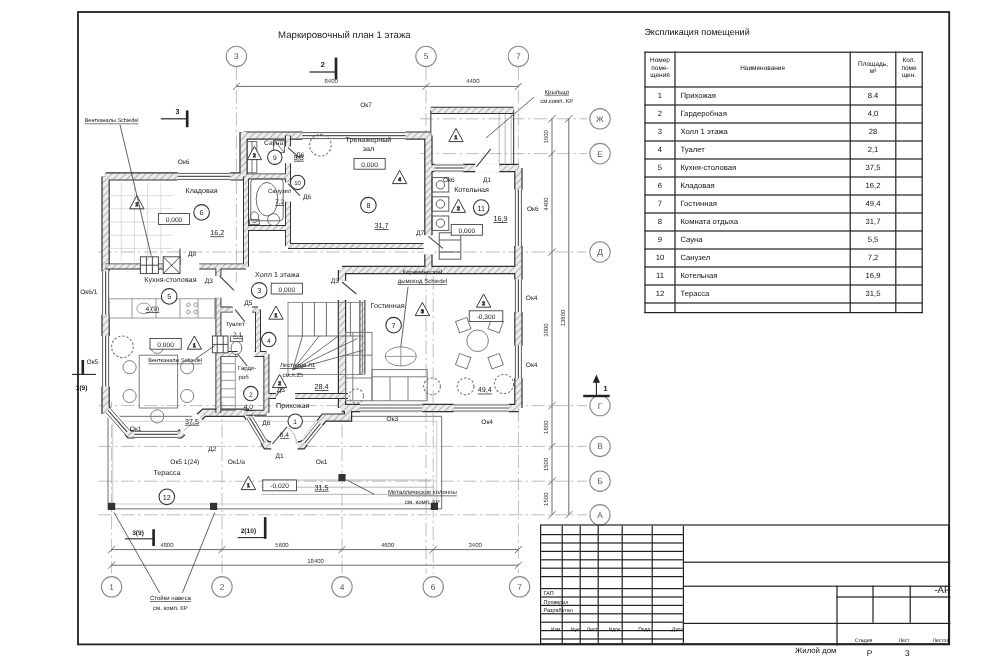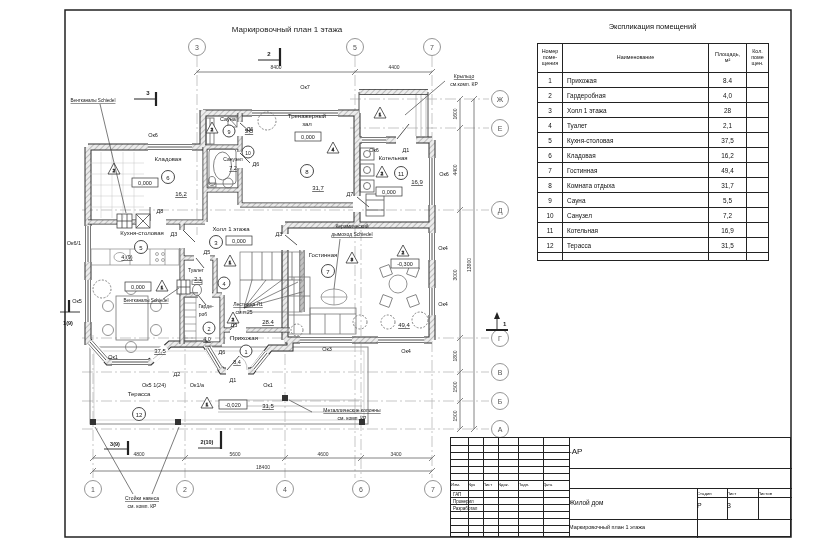--- a/index.html
+++ b/index.html
@@ -8,34 +8,34 @@
   svg{position:absolute;left:0;top:0;font-family:"Liberation Sans",sans-serif;}
   svg text{fill:#1a1a1a;}
   .mid{text-anchor:middle;}
   .s4{font-size:4.2px}.s45{font-size:4.6px}.s5{font-size:5px}.s55{font-size:5.5px}
   .s6{font-size:6px}.s8{font-size:8px}
   .b{font-weight:bold}.un{text-decoration:underline}
   .dim{fill:#333;font-size:5px;}
   .gtx{fill:#555;font-size:7px;}
   
   .expl{position:absolute;left:537px;top:22px;width:231px;}
-  .expl-title{text-align:center;font-size:7.5px;margin-bottom:12px;}
+  .expl-title{text-align:left;font-size:7.5px;margin-bottom:12px;}
   table.expl-table{border-collapse:collapse;table-layout:fixed;width:231px;border:1.4px solid #222;}
   .expl-table th,.expl-table td{border:0.8px solid #222;padding:0 2px;overflow:hidden;white-space:nowrap;}
   .expl-table th{font-weight:normal;font-size:5.4px;line-height:1.1;text-align:center;height:28px;}
   .expl-table td{font-size:6.4px;height:14px;text-align:center;}
   .expl-table td.nm{text-align:left;padding-left:4px;}
   .expl-table tr.empty td{height:7px;}
   
   .tb{position:absolute;left:450px;top:437px;width:341px;height:100px;border:1.3px solid #222;
       box-sizing:border-box;font-size:5px;}
   .tb .vl{position:absolute;width:1px;background:#222;}
   .tb .hl{position:absolute;height:1px;background:#222;}
   .tb .tx{position:absolute;white-space:nowrap;}
-  .tb .c{text-align:left;}
+  .tb .c{text-align:right;margin-top:40px;}
 </style>
 </head>
 <body>
 
 <div class="sheet">
 <svg width="825" height="550" viewBox="0 0 825 550">
   <defs>
     <pattern id="wh" width="4" height="4" patternUnits="userSpaceOnUse" patternTransform="rotate(45)">
       <rect width="4" height="4" fill="#ececec"></rect>
       <line x1="0" y1="0" x2="0" y2="4" stroke="#8a8a8a" stroke-width="1"></line>

